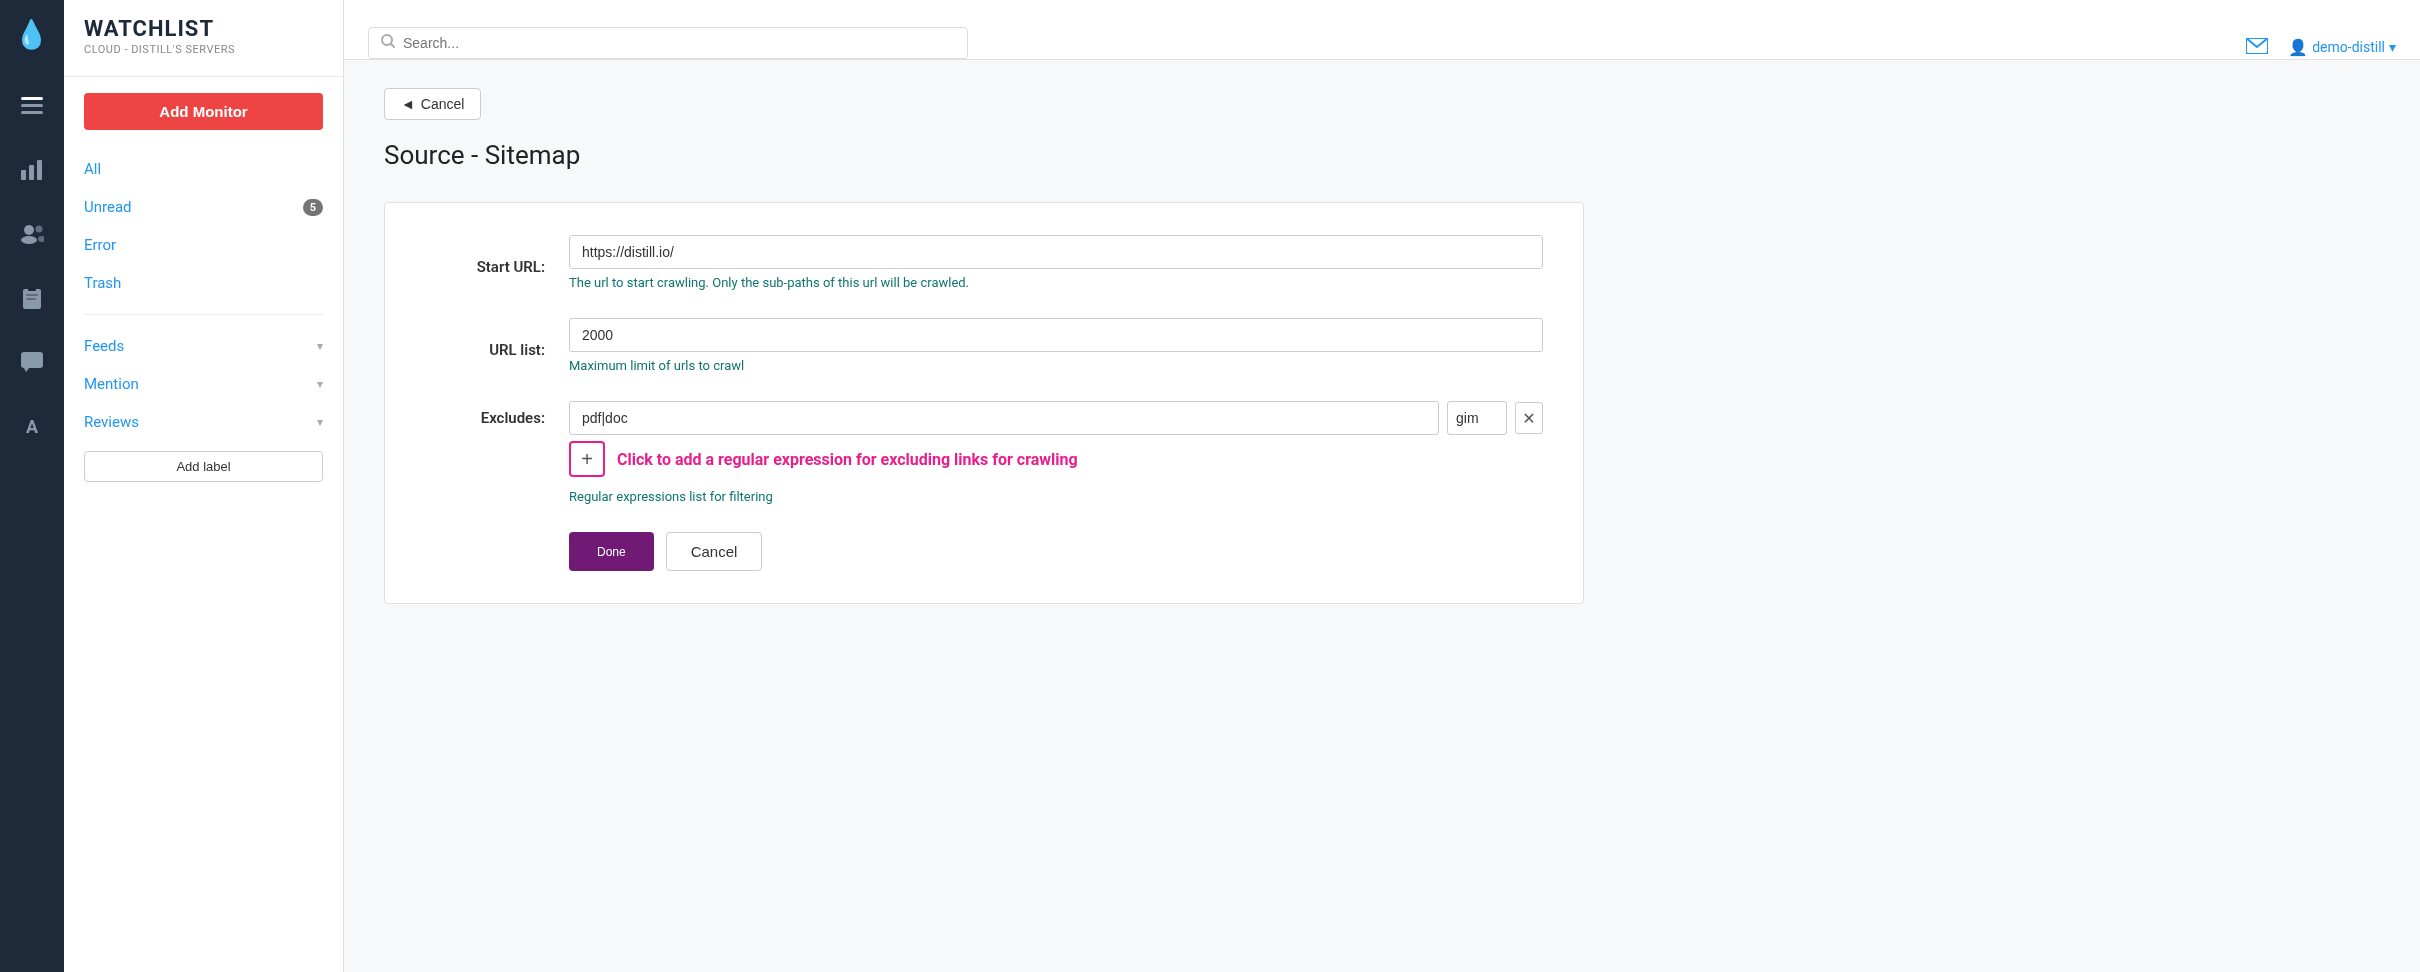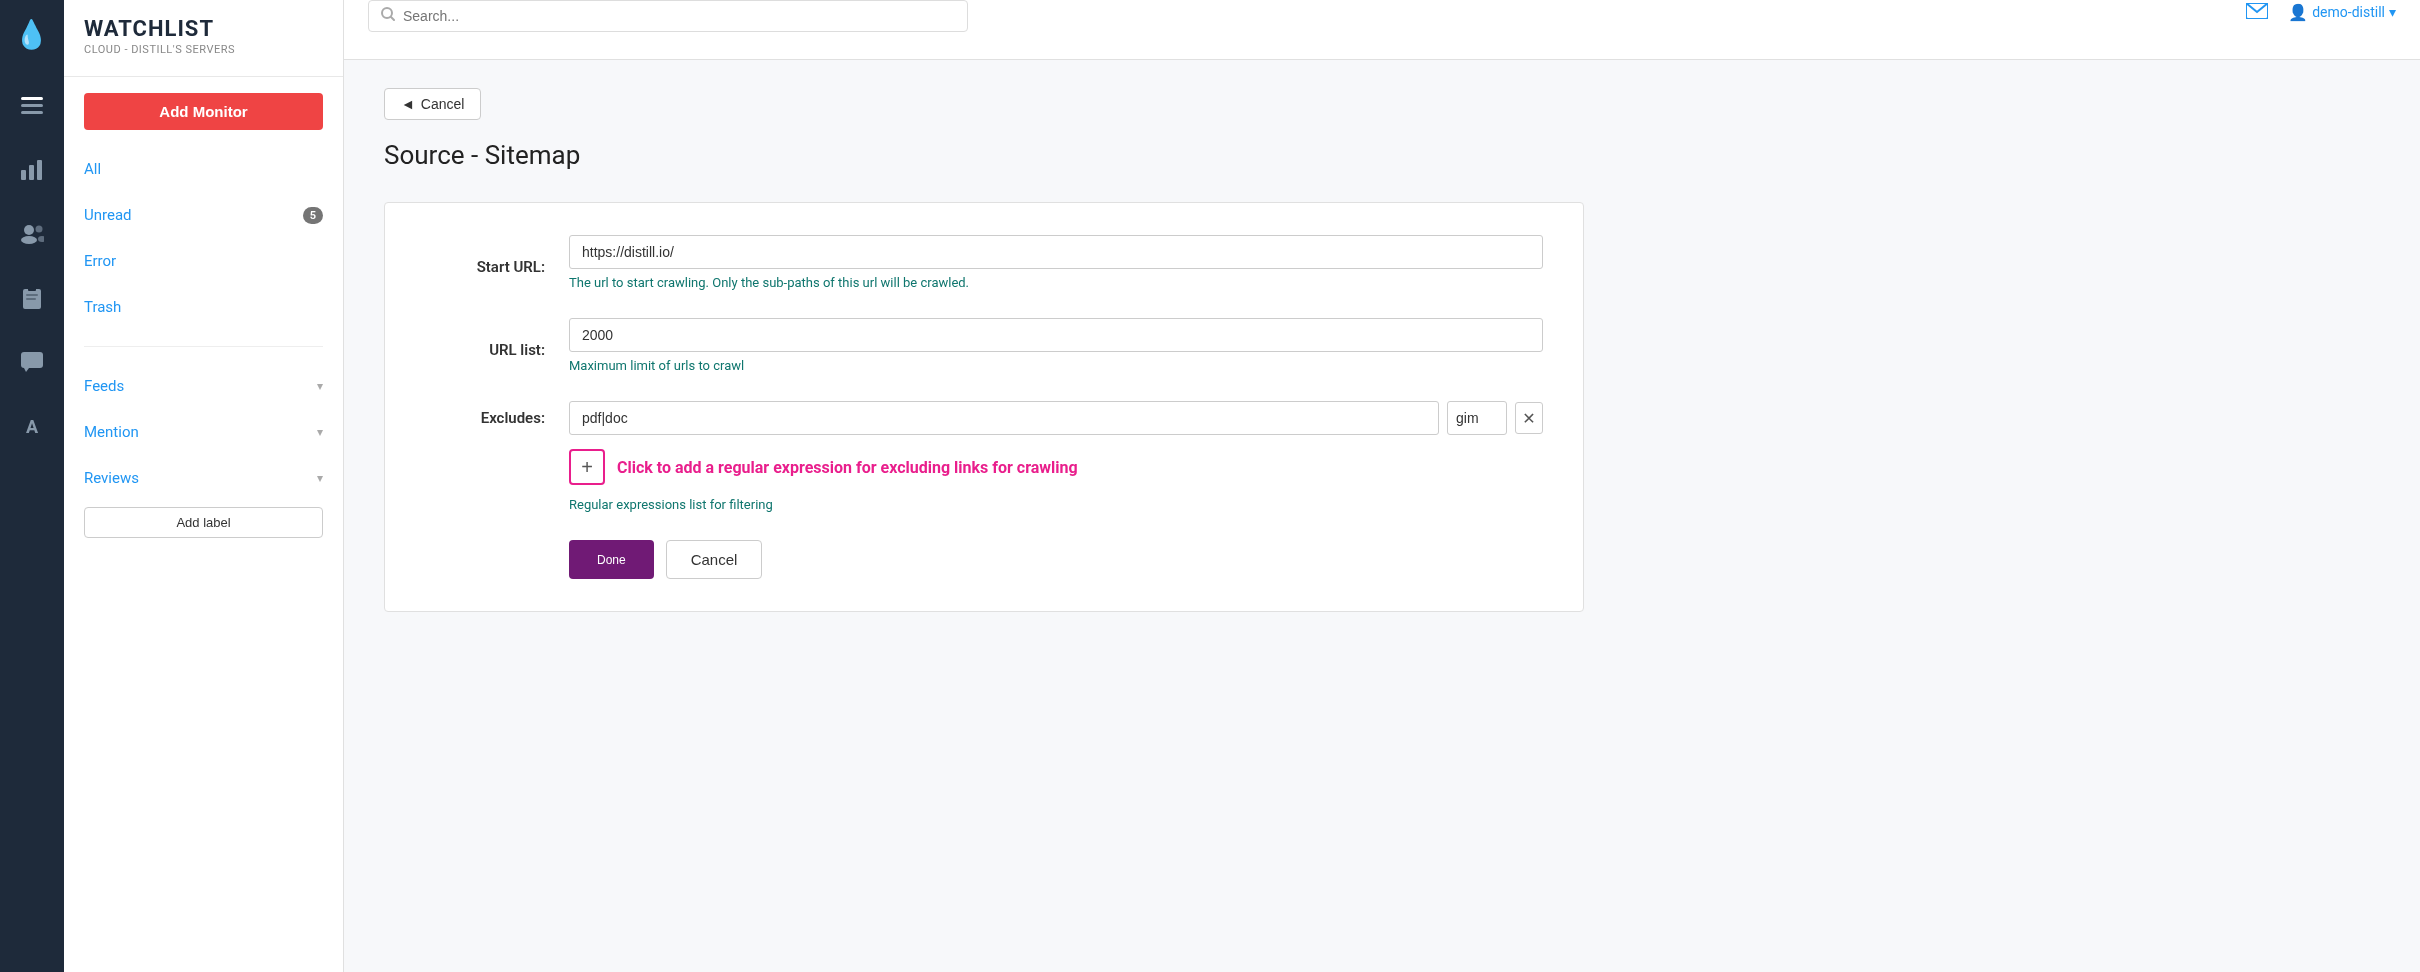--- a/index.html
+++ b/index.html
@@ -72,21 +72,21 @@
       font-size: 15px;
       font-weight: 600;
       cursor: pointer;
       text-align: center;
     }
 
     .nav-links {
       padding: 8px 20px;
       display: flex;
       flex-direction: column;
-      gap: 16px;
+      gap: 8px;
     }
     .nav-link {
       color: #2196f3;
       font-size: 15px;
       cursor: pointer;
       padding: 6px 0;
       display: flex;
       align-items: center;
       justify-content: space-between;
       text-decoration: none;
@@ -128,21 +128,21 @@
 
     
     .main-area {
       flex: 1;
       display: flex;
       flex-direction: column;
       overflow: hidden;
     }
     .top-bar {
       display: flex;
-      align-items: flex-start;
+      align-items: flex-end;
       background: #fff;
       border-bottom: 1px solid #e0e0e0;
       padding: 0 24px;
       height: 60px;
       gap: 4px;
     }
     .search-wrapper {
       display: flex;
       align-items: center;
       border: 1px solid #ddd;
@@ -265,21 +265,21 @@
       display: flex;
       align-items: flex-start;
       gap: 24px;
       margin-bottom: 28px;
     }
 
     .excludes-input-group {
       display: flex;
       align-items: center;
       gap: 8px;
-      margin-bottom: 8px;
+      margin-bottom: 0;
     }
 
     .excludes-text-input {
       flex: 1;
       border: 1px solid #ccc;
       border-radius: 3px;
       padding: 8px 12px;
       font-size: 14px;
       color: #333;
       outline: none;

